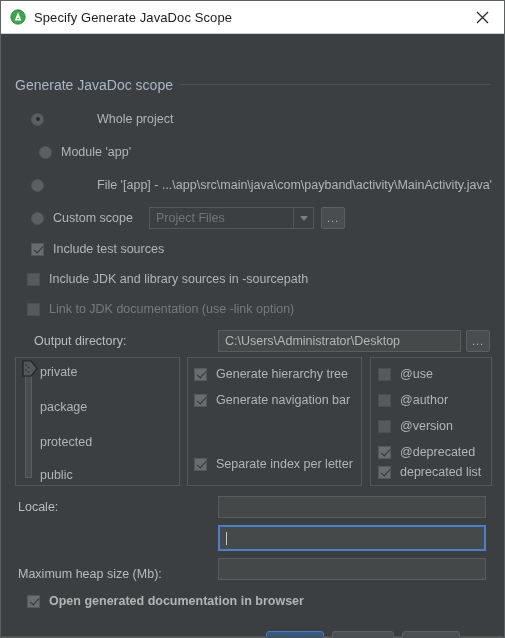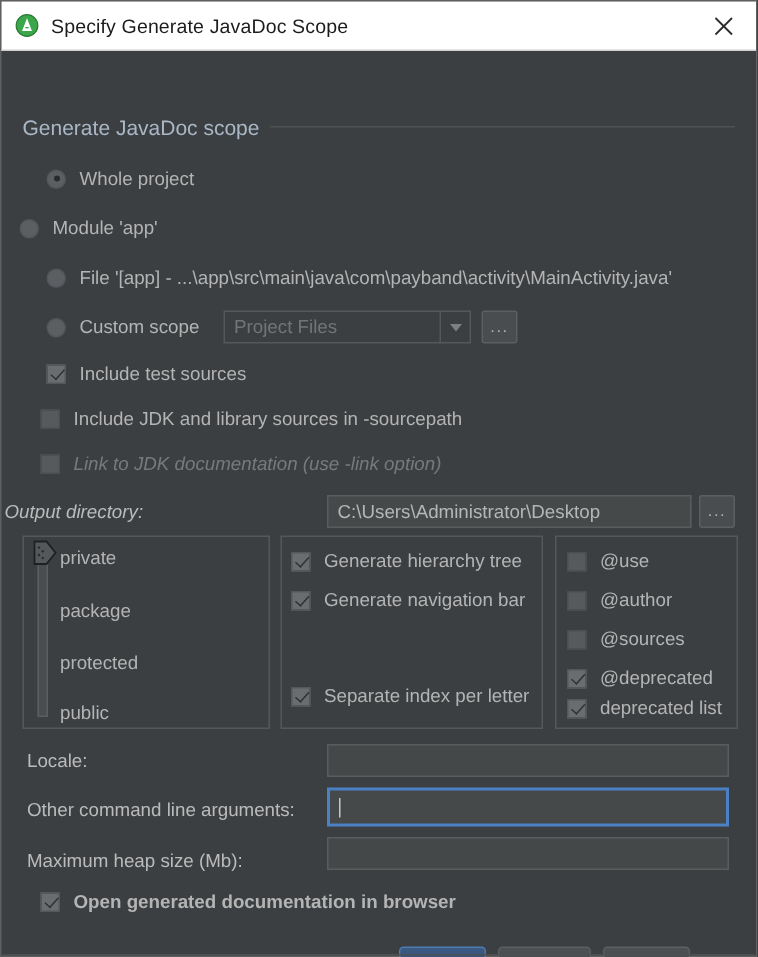--- a/index.html
+++ b/index.html
@@ -106,21 +106,21 @@
   }
   .radio.checked::after {
     content: "";
     position: absolute;
     left: 3.5px; top: 3.5px;
     width: 4px; height: 4px;
     border-radius: 50%;
     background: #2b2b2b;
   }
   .lbl { color: #b4b4b4; white-space: nowrap; }
-  .lbl.dim { color: #777a7c; font-style: italic; }
+  .lbl.dim { color: #777a7c; }
 
   
   .cbox {
     width: 13px; height: 13px;
     background: #6a6d6f;
     border: 1px solid #54585a;
     box-sizing: border-box;
     flex: 0 0 auto;
     margin-right: 9px;
     position: relative;
@@ -283,31 +283,31 @@
         <line x1="12" y1="1" x2="1" y2="12" stroke="#2b2b2b" stroke-width="1.2"></line>
       </svg>
     </div>
   </div>
 
   <div class="content">
 
     <div class="groupbox-line"></div>
     <div class="groupbox-label">Generate JavaDoc scope</div>
 
-    <div class="row" style="left:30px; top:78px;">
+    <div class="row" style="left:30px; top:78px;gap:44px;">
       <span class="radio checked"></span>
       <span class="lbl">Whole project</span>
     </div>
 
-    <div class="row" style="left:12px; top:111px;">
+    <div class="row" style="left:38px; top:111px;">
       <span class="radio"></span>
       <span class="lbl">Module 'app'</span>
     </div>
 
-    <div class="row" style="left:30px; top:144px;">
+    <div class="row" style="left:30px; top:144px;gap:44px;">
       <span class="radio"></span>
       <span class="lbl">File '[app] - ...\app\src\main\java\com\payband\activity\MainActivity.java'</span>
     </div>
 
     <div class="row" style="left:30px; top:177px;">
       <span class="radio"></span>
       <span class="lbl">Custom scope</span>
     </div>
 
     <div class="field disabled" style="left:148px; top:173px; width:165px;">
@@ -326,21 +326,21 @@
     <div class="row" style="left:26px; top:238px;">
       <span class="cbox dimbox"></span>
       <span class="lbl">Include JDK and library sources in -sourcepath</span>
     </div>
 
     <div class="row" style="left:26px; top:268px;">
       <span class="cbox dimbox"></span>
       <span class="lbl dim">Link to JDK documentation (use -link option)</span>
     </div>
 
-    <div class="row" style="left:2px; top:300px;font-style:italic;">Output directory:</div>
+    <div class="row" style="left:33px; top:300px;">Output directory:</div>
     <div class="field" style="left:217px; top:296px; width:243px;">
       <span>C:\Users\Administrator\Desktop</span>
     </div>
     <div class="ellipsis-btn" style="left:465px; top:296px;">...</div>
 
     <div class="panel" style="left:14px; top:323px; width:165px; height:129px;">
     </div>
     <div class="slider-track"></div>
     <div class="slider-thumb">
       <svg width="16" height="17" viewBox="0 0 16 17">
@@ -374,37 +374,36 @@
     <div class="row" style="left:377px; top:333px;">
       <span class="cbox dimbox"></span>
       <span class="lbl">@use</span>
     </div>
     <div class="row" style="left:377px; top:359px;">
       <span class="cbox dimbox"></span>
       <span class="lbl">@author</span>
     </div>
     <div class="row" style="left:377px; top:385px;">
       <span class="cbox dimbox"></span>
-      <span class="lbl">@sources</span>
+      <span class="lbl">@version</span>
     </div>
     <div class="row" style="left:377px; top:411px;">
       <span class="cbox checked"></span>
       <span class="lbl">@deprecated</span>
     </div>
     <div class="row" style="left:377px; top:431px;">
       <span class="cbox checked"></span>
       <span class="lbl">deprecated list</span>
     </div>
 
     <div class="row" style="left:17px; top:466px;">Locale:</div>
     <div class="field empty" style="left:217px; top:462px; width:268px;">
       <span></span>
     </div>
 
-    <div class="row" style="left:17px; top:499px;">Other command line arguments:</div>
     <div class="field focused" style="left:217px; top:491px; width:268px; height:26px;">
       <span class="caret"></span>
       <span></span>
     </div>
 
     <div class="row" style="left:17px; top:533px;">Maximum heap size (Mb):</div>
     <div class="field empty" style="left:217px; top:524px; width:268px;">
       <span></span>
     </div>
 

